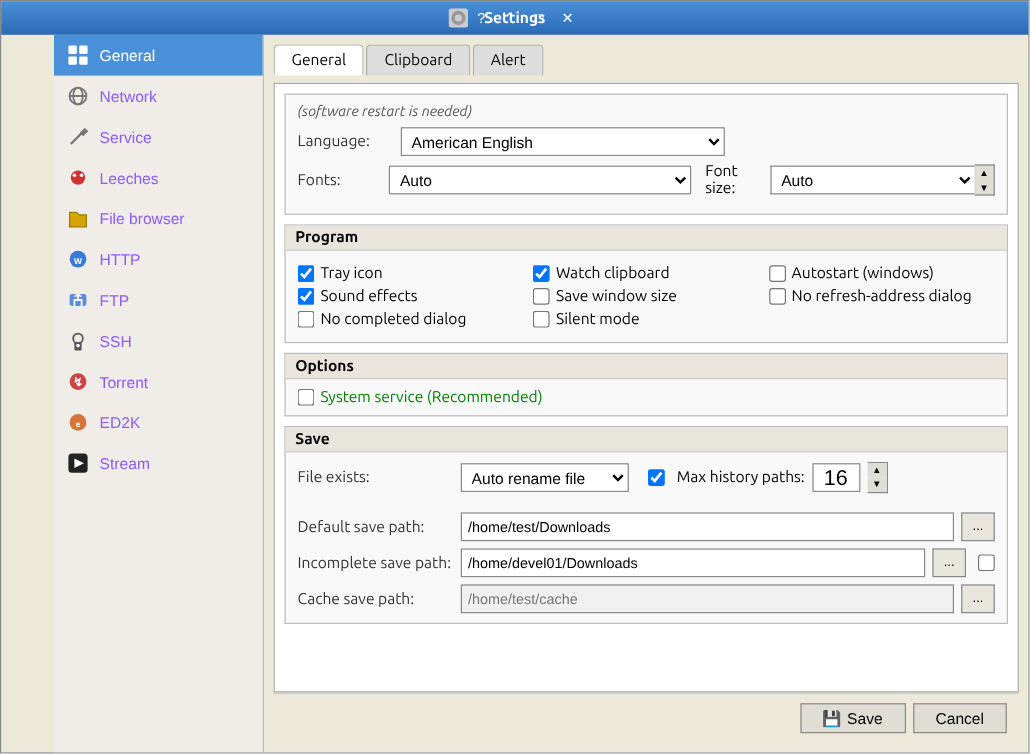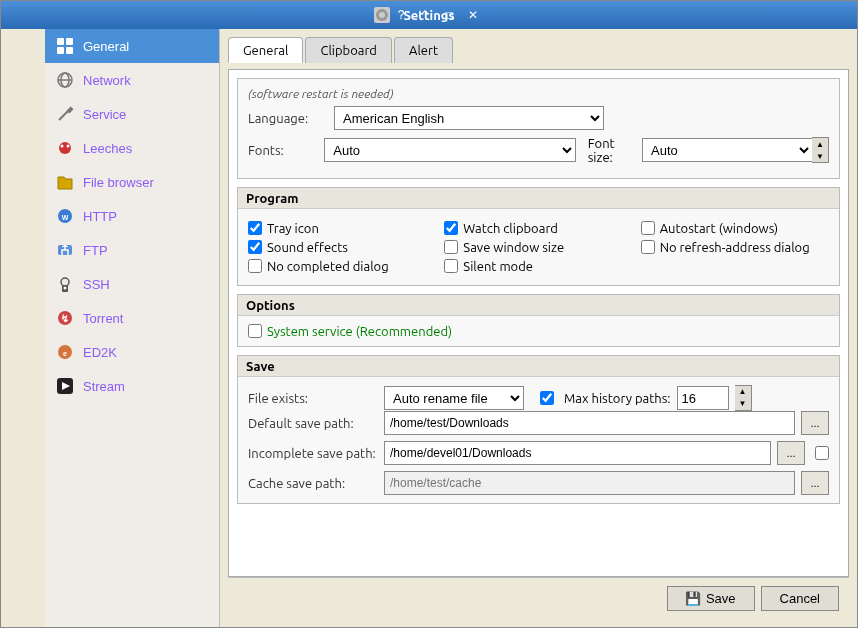--- a/index.html
+++ b/index.html
@@ -231,26 +231,26 @@
       display: flex;
       align-items: center;
       justify-content: center;
     }
     .file-exists-select {
       width: 140px;
       font-size: 13px;
       height: 24px;
     }
     .max-history-input {
-      width: 52px;
+      width: 40px;
       border: 1px solid #888;
       padding: 2px 4px;
-      font-size: 13px;
+      font-size: 18px;
       height: 24px;
-      text-align: left;
+      text-align: center;
     }
     .spinner-btns {
       display: flex;
       flex-direction: column;
       border: 1px solid #888;
       border-left: none;
     }
     .spinner-btn {
       width: 16px;
       height: 12px;
@@ -520,21 +520,21 @@
             <div class="checkbox-row">
               <input type="checkbox" style="">
               <label class="system-service-label">System service (Recommended)</label>
             </div>
           </div>
         </div>
 
         <div class="section">
           <div class="section-title">Save</div>
           <div class="section-body">
-            <div class="save-row" style="margin-bottom:0;">
+            <div class="save-row" style="margin-bottom:16px;">
               <span class="save-label">File exists:</span>
               <select class="file-exists-select">
                 <option>Auto rename file</option>
                 <option>Overwrite</option>
                 <option>Ask</option>
               </select>
               <input type="checkbox" checked="" style="margin-left: 10px; width: 14px; height: 14px;">
               <span style="font-size:13px;margin-left:4px;">Max history paths:</span>
               <input type="text" class="max-history-input" value="16" style="">
               <div class="spinner-btns">

